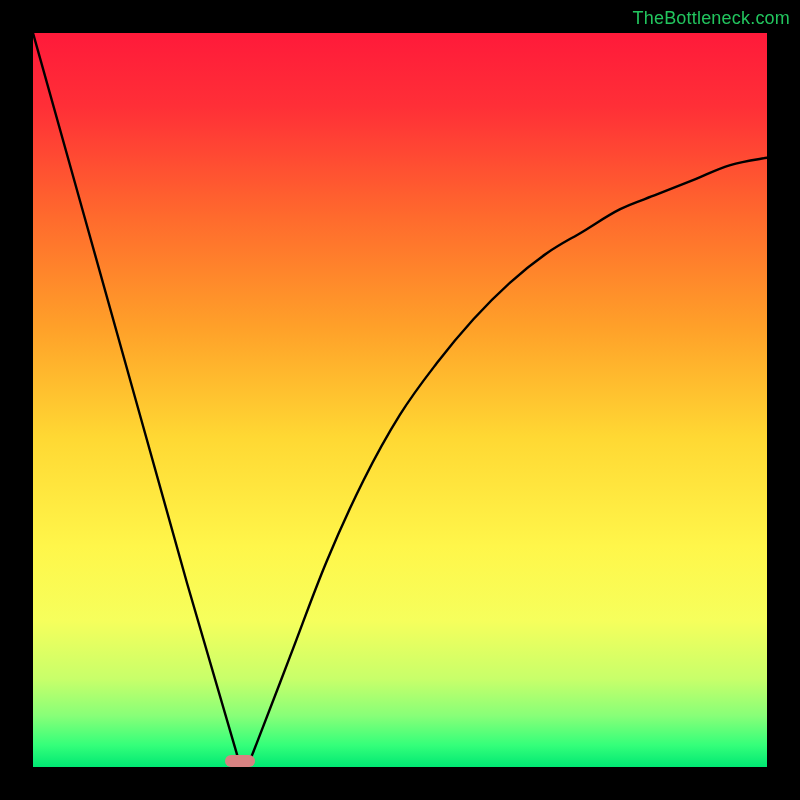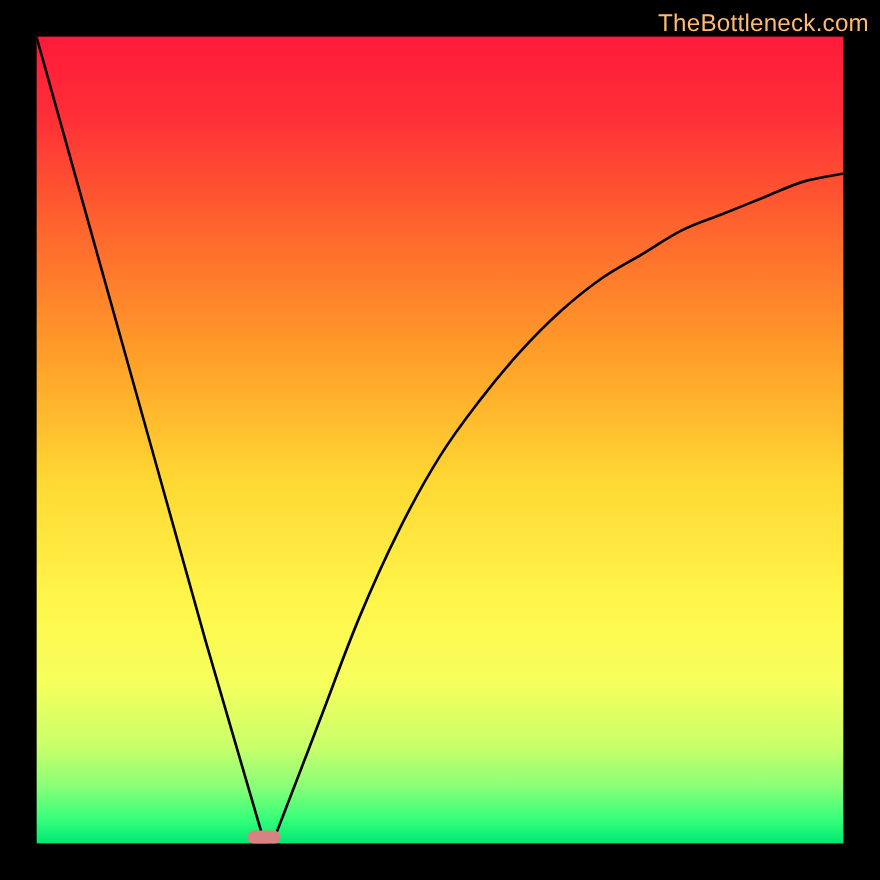--- a/index.html
+++ b/index.html
@@ -24,22 +24,22 @@
     left: 33px;
     top: 33px;
     width: 734px;
     height: 734px;
     overflow: hidden;
   }
   .watermark {
     position: absolute;
     top: 8px;
     right: 10px;
-    color: #fdba74;
-    font-size: 22px;
+    color: #22c55e;
+    font-size: 18px;
     font-weight: 500;
     letter-spacing: 0.2px;
     z-index: 5;
   }
   .bg-gradient {
     position: absolute;
     left: 0;
     top: 0;
     width: 734px;
     height: 734px;

